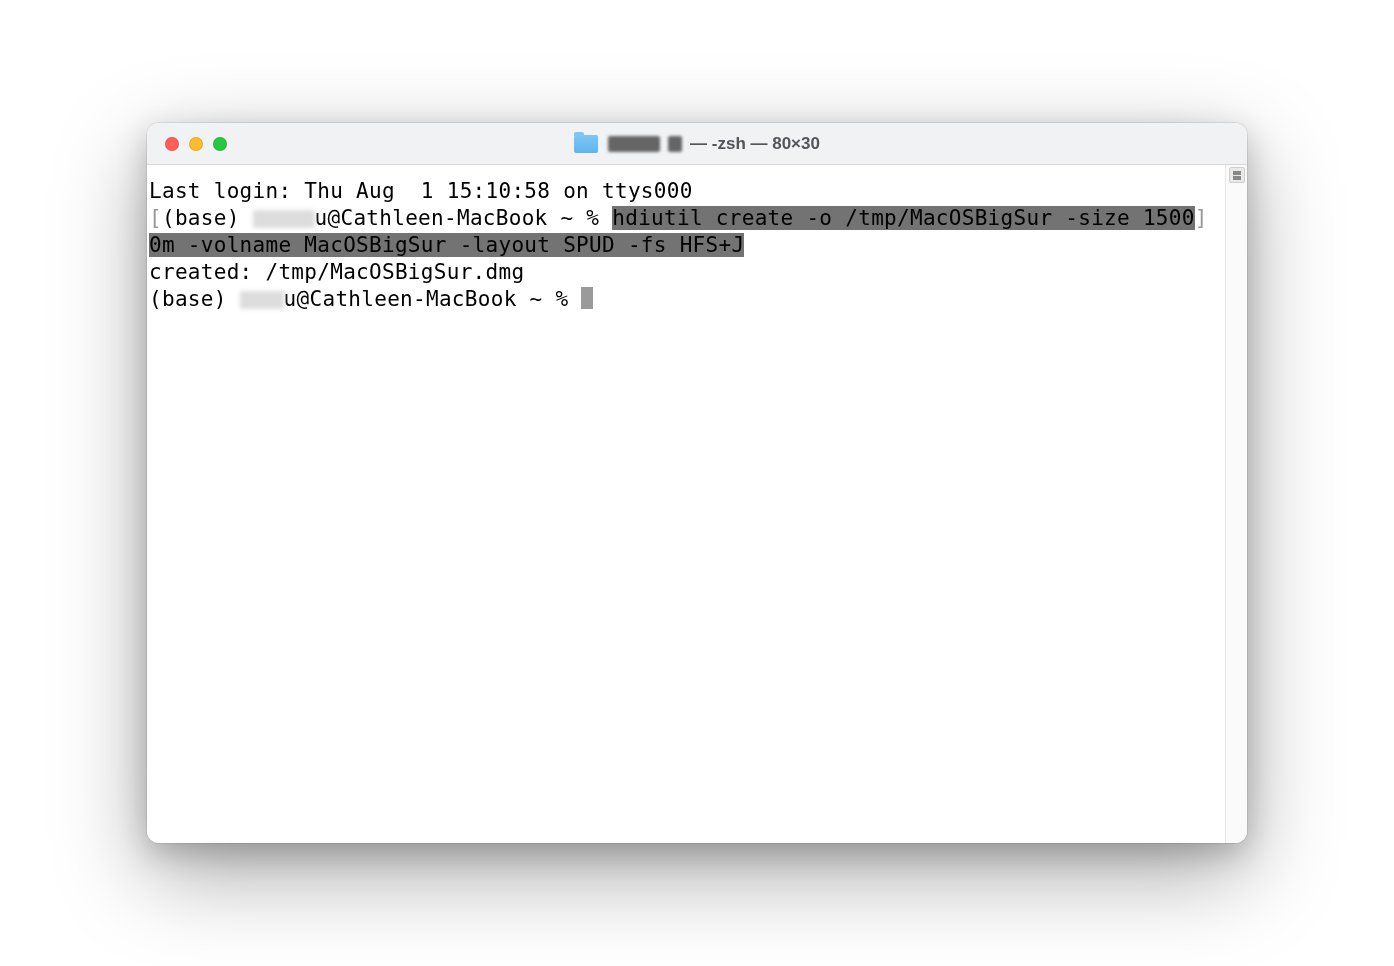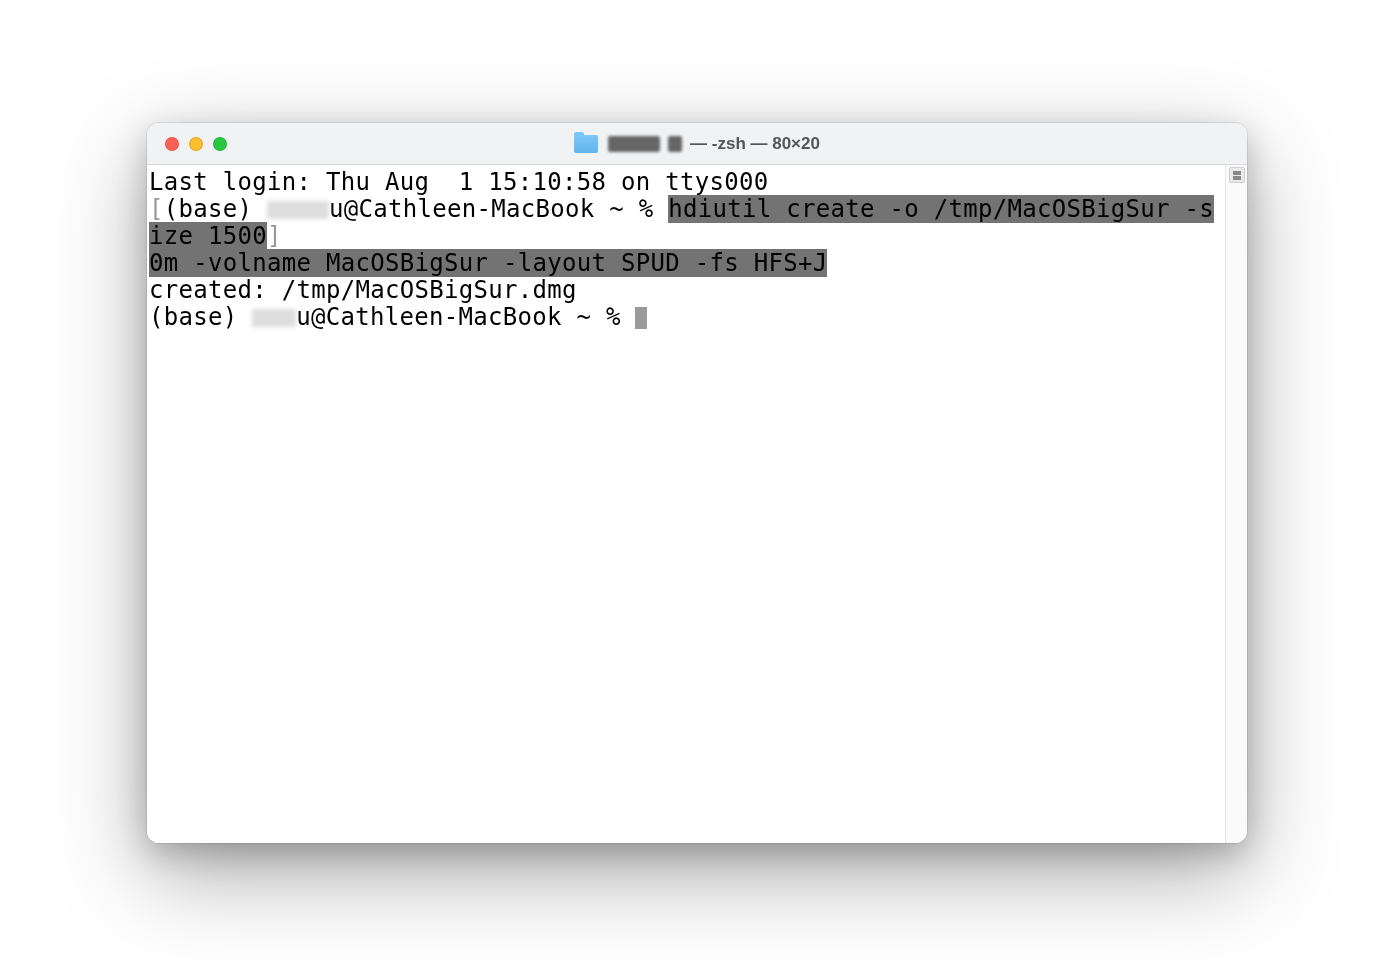--- a/index.html
+++ b/index.html
@@ -90,23 +90,23 @@
     .redact.w50 { width: 52px; }
     .redact.w10 { width: 14px; }
     .content-area {
       flex: 1;
       display: flex;
       overflow: hidden;
     }
     .terminal {
       flex: 1;
       background: #ffffff;
-      padding: 4px 2px;
+      padding: 13px 2px;
       font-family: "SF Mono", Menlo, Monaco, Consolas, monospace;
-      font-size: 24px;
+      font-size: 21px;
       line-height: 27px;
       color: #000000;
       letter-spacing: 0.3px;
       overflow: hidden;
       white-space: pre-wrap;
       word-break: break-all;
     }
     .line {
       display: block;
     }
@@ -169,21 +169,21 @@
   <div class="titlebar">
     <div class="traffic-lights">
       <div class="tl tl-close"></div>
       <div class="tl tl-min"></div>
       <div class="tl tl-max"></div>
     </div>
     <div class="title-center">
       <span class="folder-icon"></span>
       <span class="redact w50"></span>
       <span class="redact w10"></span>
-      <span> — -zsh — 80×20</span>
+      <span> — -zsh — 80×30</span>
     </div>
   </div>
   <div class="content-area">
     <div class="terminal"><span class="line">Last login: Thu Aug  1 15:10:58 on ttys000</span><span class="line"><span class="bracket">[</span><span>(base) </span><span class="redact-inline w60"></span><span>u@Cathleen-MacBook ~ % </span><span class="hl">hdiutil create -o /tmp/MacOSBigSur -size 1500</span><span class="bracket">]</span></span><span class="line"><span class="hl">0m -volname MacOSBigSur -layout SPUD -fs HFS+J</span></span><span class="line">created: /tmp/MacOSBigSur.dmg</span><span class="line"><span>(base) </span><span class="redact-inline w40"></span><span>u@Cathleen-MacBook ~ % </span><span class="cursor-block"></span></span></div>
     <div class="scrollbar-col">
       <div class="scroll-indicator"></div>
     </div>
   </div>
 </div>
 

